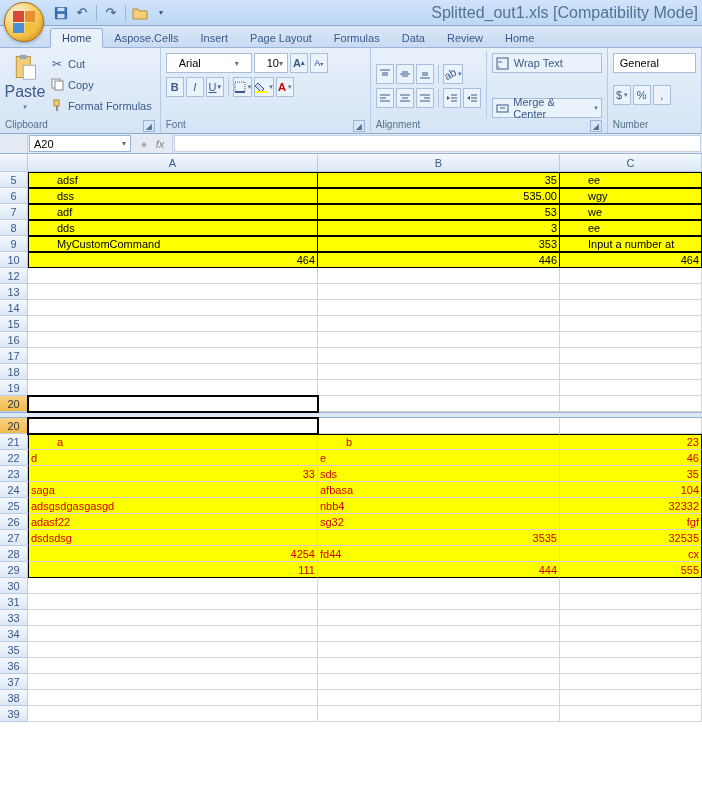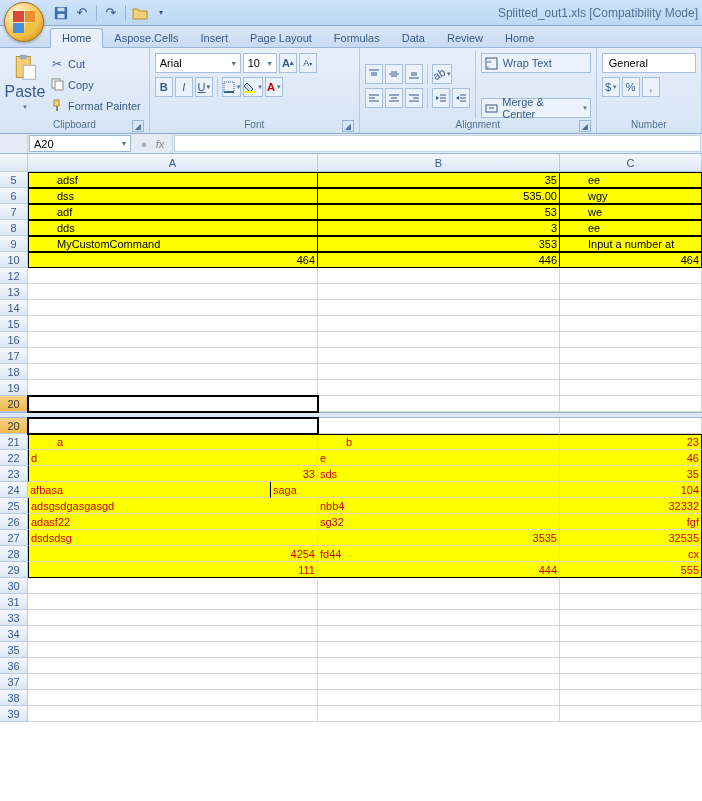--- a/index.html
+++ b/index.html
@@ -45,21 +45,21 @@
   }
   .qat .qbtn {
     width: 18px; height: 18px;
     display:flex; align-items:center; justify-content:center;
     color:#3a5a8a; font-size:13px;
   }
   .qat-sep { width:1px; height:16px; background:#9bb5d8; margin:0 2px;}
   .titlebar-title {
     position:absolute; right:4px; top:0; height:100%;
     display:flex; align-items:center;
-    color:#567093; font-size:12px;text-align:right;
+    color:#567093; font-size:16px;text-align:right;
   }
   
   .tabs-row {
     height: 22px;
     background: linear-gradient(#dbe7f7, #c7dbf3);
     display:flex; align-items:flex-end;
     padding-left: 50px;
     border-bottom: 1px solid #9bb5d8;
   }
   .tab {
@@ -85,21 +85,21 @@
   }
   .group {
     border-right:1px solid #b5cae4;
     padding: 3px 5px 0;
     display:flex; flex-direction:column;
     height:100%;
     position:relative;
   }
   .group-body { flex:1; display:flex; gap:2px; }
   .group-label {
-    text-align:center; font-size:10px; color:#55728f;
+    text-align:left; font-size:10px; color:#55728f;
     height:15px; padding-top:1px;
     position:relative;
   }
   .group-label .dlaunch {
     position:absolute; right:0; bottom:1px;
     width:12px; height:12px;
     border:1px solid #9bb5d8;
     font-size:8px; color:#55728f;
     display:flex;align-items:center;justify-content:center;
   }
@@ -113,21 +113,21 @@
   .ritem { display:flex; align-items:center; gap:4px; font-size:11px; color:#3a5a8a; height:20px; padding:0 3px;}
   .ritem .ric-sm{ width:14px;height:14px;display:inline-flex;align-items:center;justify-content:center;font-size:12px;}
   .btnbox {
     border:1px solid #a8bfdb; background:#eaf2fc;
     min-width:18px; height:20px;
     display:inline-flex; align-items:center; justify-content:center;
     font-size:11px; color:#3a5a8a;
   }
   .btnbox.drop::after{content:"▾";font-size:7px;margin-left:2px;color:#55728f;}
   .fontrow, .fontrow2 { display:flex; gap:2px; align-items:center; }
-  .fontbox { border:1px solid #a8bfdb;background:#fff;height:20px;padding:0 4px;display:flex;align-items:center;font-size:11px;}
+  .fontbox { border:1px solid #a8bfdb;background:#fff;height:20px;padding:0 12px;display:flex;align-items:center;font-size:11px;}
   .numfmt { border:1px solid #a8bfdb;background:#fff;height:20px;padding:0 6px;display:flex;align-items:center;font-size:11px;min-width:60px;}
   
   .formula-row {
     height: 20px; background:#e4ebf5; border-bottom:1px solid #9bb5d8;
     display:flex; align-items:stretch;
   }
   .left-gutter { width:28px; border-right:1px solid #c6d2e2;}
   .namebox {
     width:102px; background:#fff; border:1px solid #9bb5d8; margin:1px;
     display:flex; align-items:center; padding:0 4px; font-size:11px;
@@ -241,21 +241,21 @@
           </span>
           <span>Copy</span>
         </div>
         <div class="ritem">
           <span class="ric-sm">
             <svg width="13" height="13" viewBox="0 0 13 13">
                 <rect x="3" y="1" width="5" height="6" fill="#f3cf7a" stroke="#b88a2a"></rect>
                 <rect x="5" y="7" width="2" height="5" fill="#8a8a8a"></rect>
               </svg>
           </span>
-          <span>Format Painter</span>
+          <span>Format Formulas</span>
         </div>
       </div>
     </div>
     <div class="group-label">
       <span>Clipboard</span>
       <span class="dlaunch">◢</span>
     </div>
   </div>
 
   <div class="group" style="min-width:210px;">
@@ -401,21 +401,21 @@
         </div>
       </div>
     </div>
     <div class="group-label">
       <span>Alignment</span>
       <span class="dlaunch">◢</span>
     </div>
   </div>
 
   <div class="group" style="flex:1;">
-    <div class="group-body" style="flex-direction:column;gap:4px;padding-top:2px;">
+    <div class="group-body" style="flex-direction:column;gap:12px;padding-top:2px;">
       <div class="numfmt">
         <span>General</span>
       </div>
       <div class="fontrow2">
         <div class="btnbox drop">$</div>
         <div class="btnbox">%</div>
         <div class="btnbox">,</div>
       </div>
     </div>
     <div class="group-label">
@@ -561,22 +561,22 @@
         <div class="cell cC yellow num redtxt blk-r">46</div>
       </div>
       <div class="grid-row">
         <div class="row-hdr">23</div>
         <div class="cell cA yellow num redtxt blk-l">33</div>
         <div class="cell cB yellow redtxt">sds</div>
         <div class="cell cC yellow num redtxt blk-r">35</div>
       </div>
       <div class="grid-row">
         <div class="row-hdr">24</div>
+        <div class="cell cA yellow redtxt blk-l">saga</div>
         <div class="cell cB yellow redtxt">afbasa</div>
-        <div class="cell cA yellow redtxt blk-l">saga</div>
         <div class="cell cC yellow num redtxt blk-r">104</div>
       </div>
       <div class="grid-row">
         <div class="row-hdr">25</div>
         <div class="cell cA yellow redtxt blk-l">adsgsdgasgasgd</div>
         <div class="cell cB yellow redtxt">nbb4</div>
         <div class="cell cC yellow num redtxt blk-r">32332</div>
       </div>
       <div class="grid-row">
         <div class="row-hdr">26</div>

